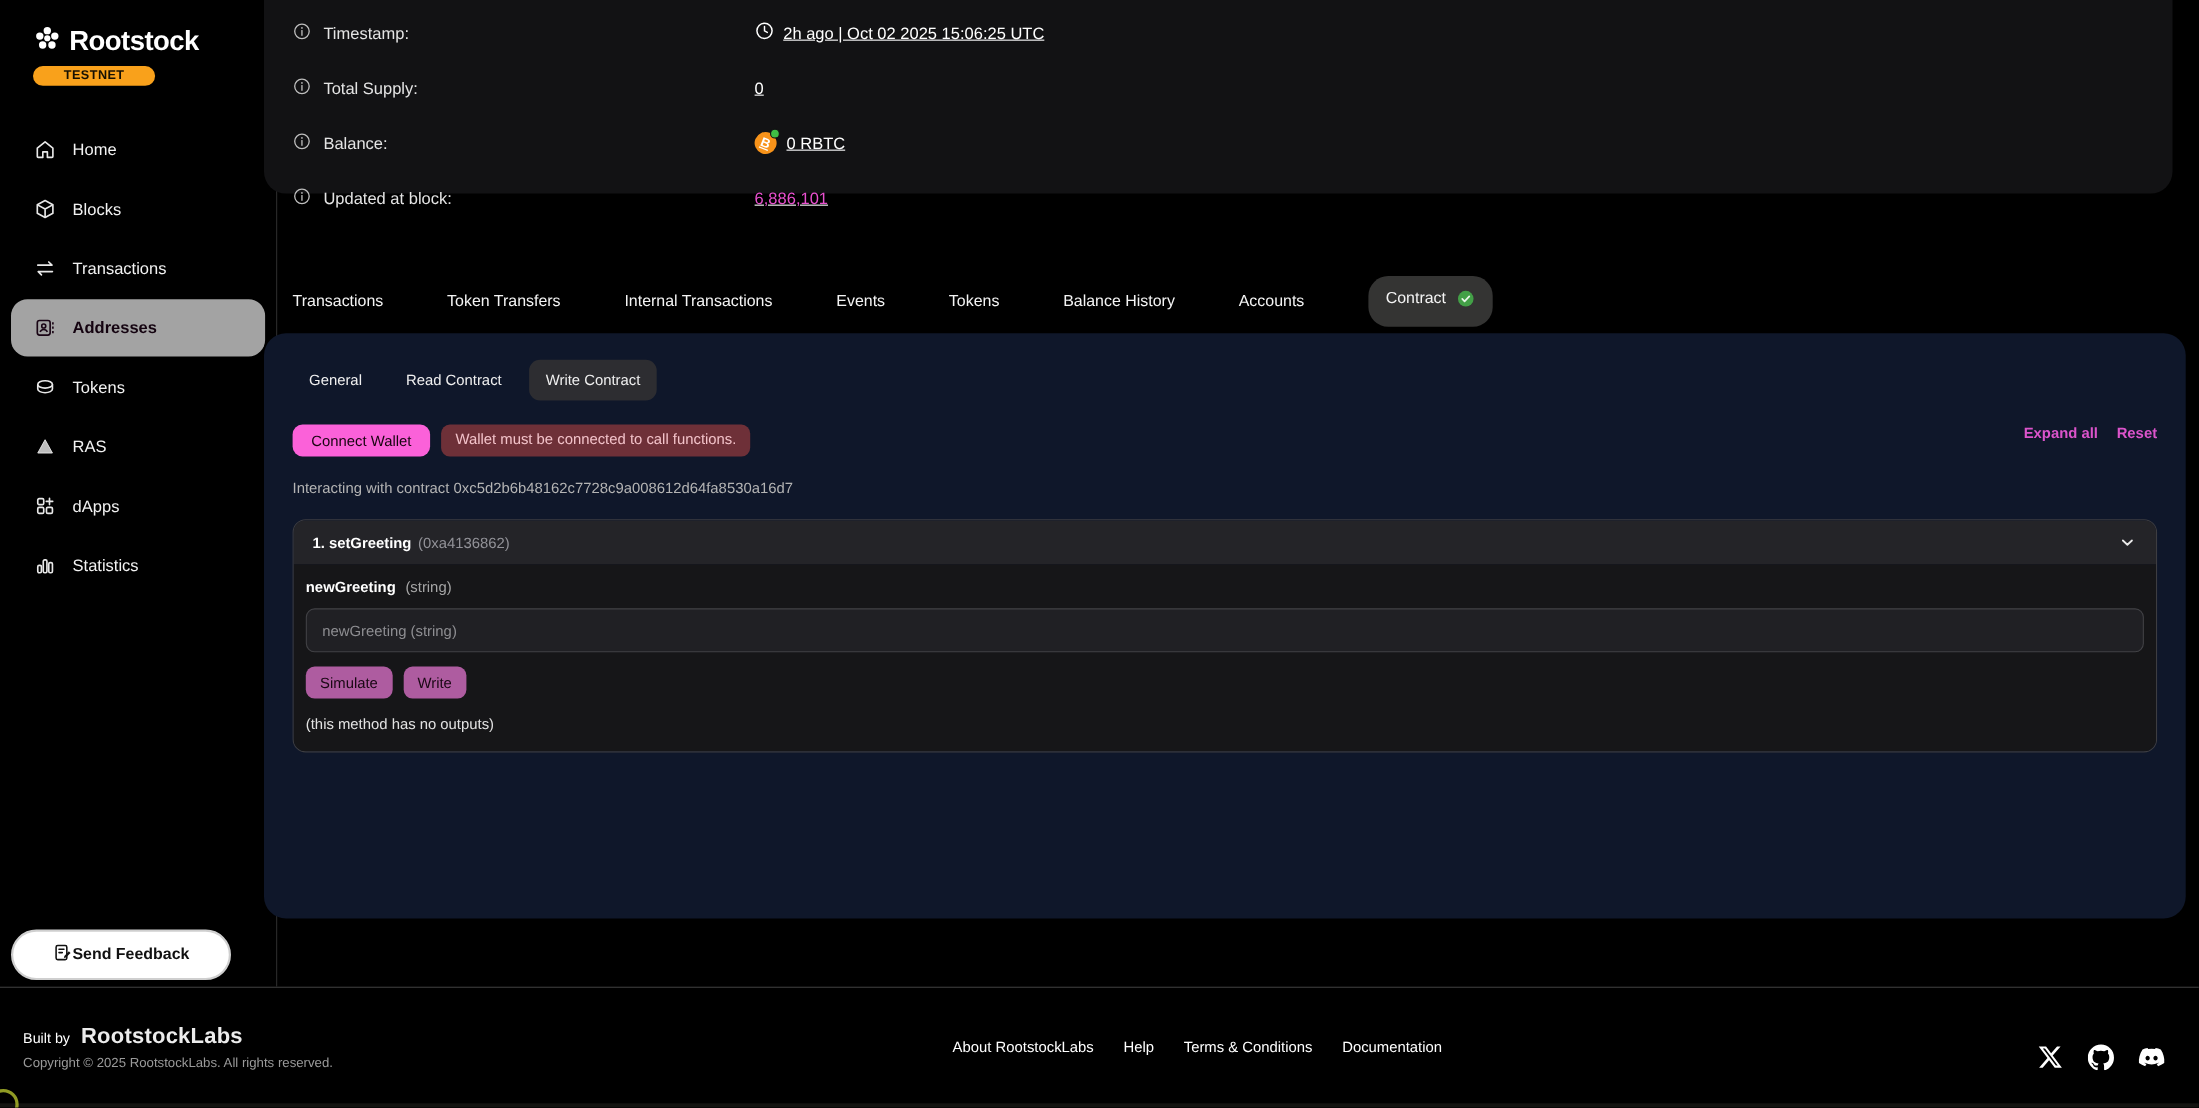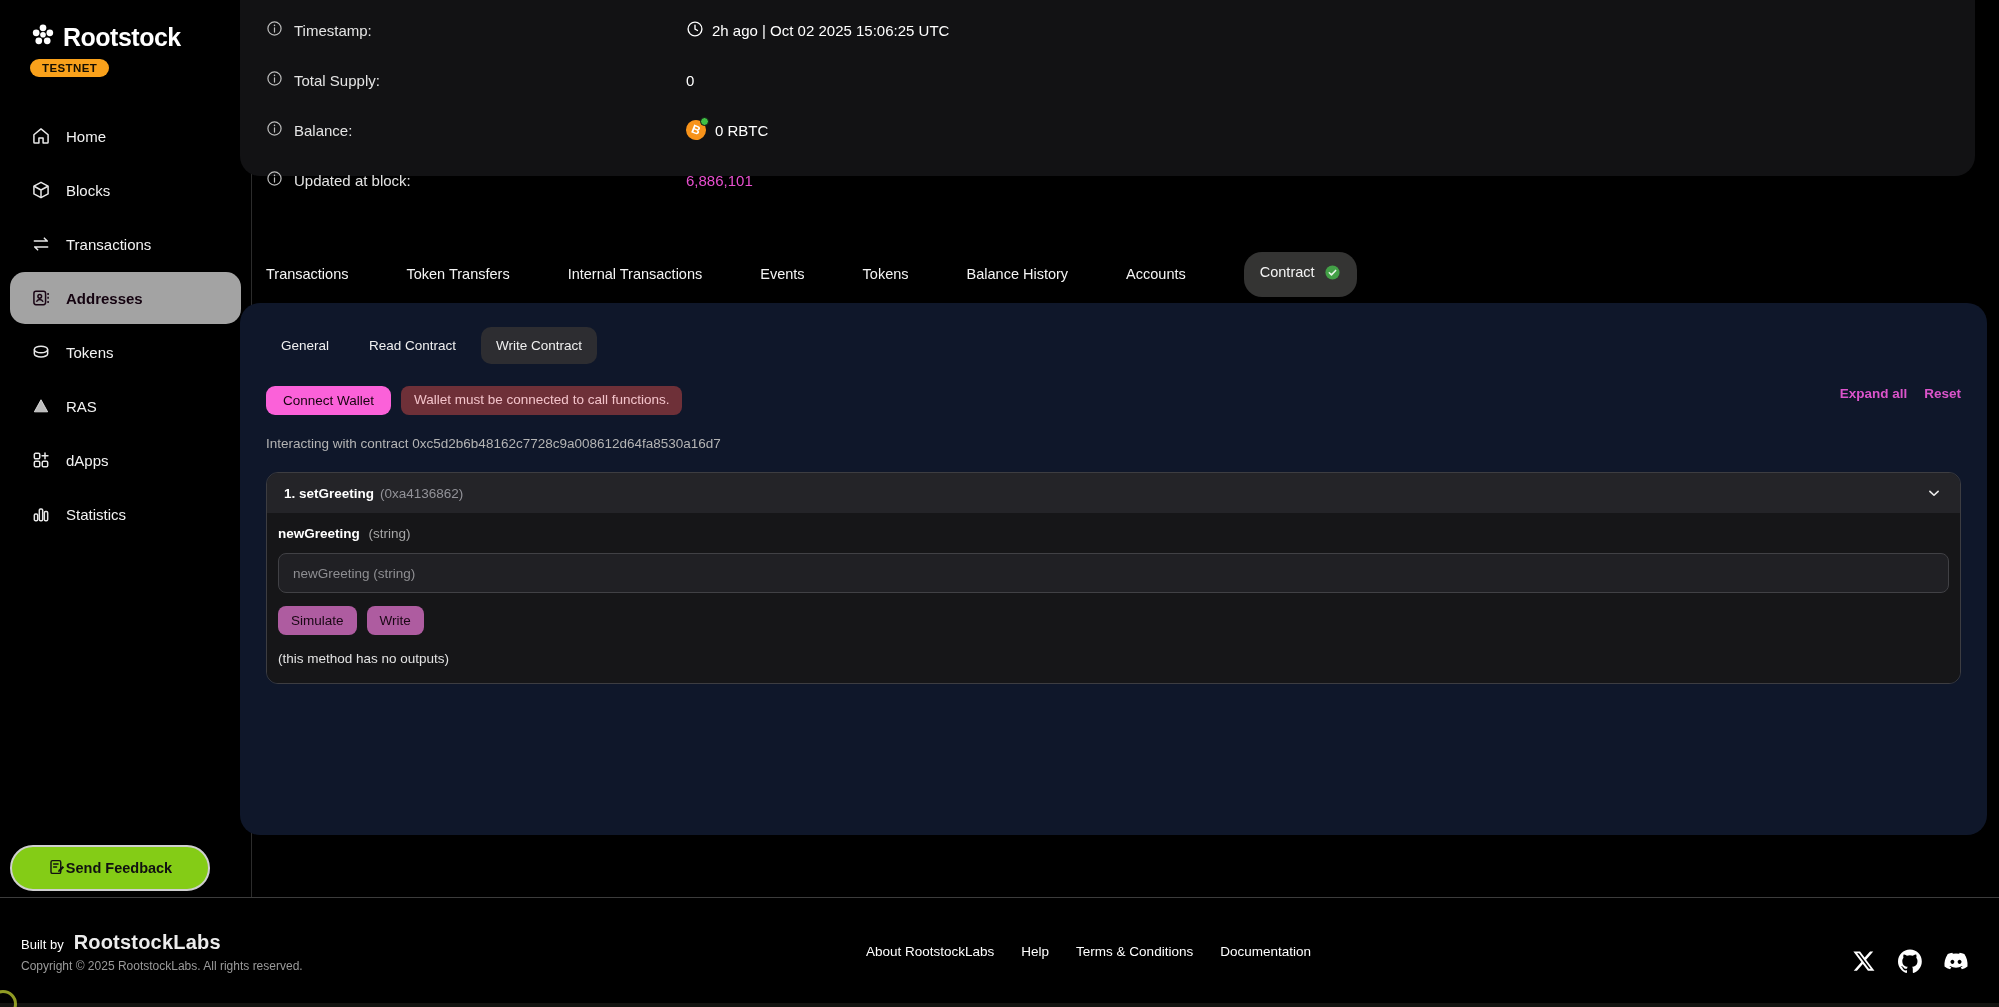--- a/index.html
+++ b/index.html
@@ -14,49 +14,49 @@
   .sidebar {
     position: absolute; left: 0; top: 0; width: 252px; height: 897px;
     background: #000; border-right: 1px solid #2c2c2c;
   }
   .logo-block { padding: 22px 0 0 30px; }
   .logo-row { display: flex; align-items: center; gap: 7px; cursor: pointer; }
   .logo-text { font-size: 25px; font-weight: 700; letter-spacing: -0.5px; color: #fff; }
   .testnet-badge {
     display: inline-block; margin: 7px 0 0 0; background: #F9A11B; color: #161002;
     font-size: 11.5px; font-weight: 700; letter-spacing: 0.4px;
-    padding: 3px 12px; border-radius: 999px;
+    padding: 3px 28px; border-radius: 999px;
   }
   .nav { position: absolute; top: 109px; left: 0; right: 0; }
   .nav-item {
     display: flex; align-items: center; gap: 15px; height: 54px;
     padding-left: 30px; font-size: 15px; color: #f2f2f2; cursor: pointer;
   }
   .nav-item .icn { width: 21px; height: 21px; display: flex; align-items: center; justify-content: center; }
   .nav-item.active {
     margin: 1px 10px; height: 52px; padding-left: 20px;
     background: #a3a3a3; border-radius: 15px; color: #140310; font-weight: 600;
   }
   .nav-item svg { stroke: #e8e8e8; }
   .nav-item.active svg { stroke: #1a0515; }
   .feedback-btn {
     position: absolute; left: 10px; top: 845px; width: 200px; height: 46px;
-    background: #84cc16; color: #111; border-radius: 24px; border: 2px solid #cfcfcf;
+    background: #ffffff; color: #111; border-radius: 24px; border: 2px solid #cfcfcf;
     display: flex; align-items: center; justify-content: center; 
     font-size: 14.5px; font-weight: 600; cursor: pointer;
   }
 
   
   .detail-panel {
     position: absolute; left: 240px; right: 24px; top: 0; height: 176px;
     background: #121214; border-radius: 0 0 20px 20px; padding: 5px 26px 0 26px;
   }
   .detail-row { display: flex; align-items: center; height: 50px; font-size: 15px; }
   .detail-label { display: flex; align-items: center; gap: 11px; width: 420px; color: #e4e4e4; }
-  .detail-value { display: flex; align-items: center; gap: 8px; color: #fff; }
+  .detail-value { display: flex; align-items: center; gap: 8px; color: #fff; text-decoration: underline; }
   .block-link { color: #E84FCE; cursor: pointer; }
   .rbtc-icn { position: relative; width: 21px; height: 21px; }
   .rbtc-coin {
     width: 20px; height: 20px; border-radius: 50%; background: #F8931A;
     color: #fff; font-size: 12px; font-weight: 700; display: flex;
     align-items: center; justify-content: center; transform: rotate(0.06turn);
   }
   .rbtc-dot {
     position: absolute; right: -2px; top: -3px; width: 9px; height: 9px;
     border-radius: 50%; background: #3fbf44; border: 1.5px solid #121214;

